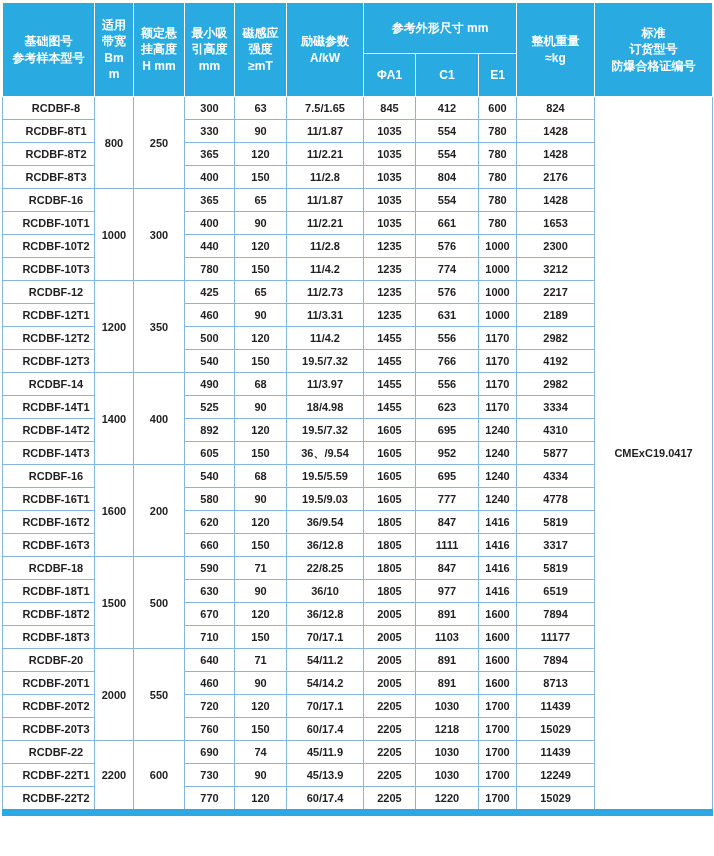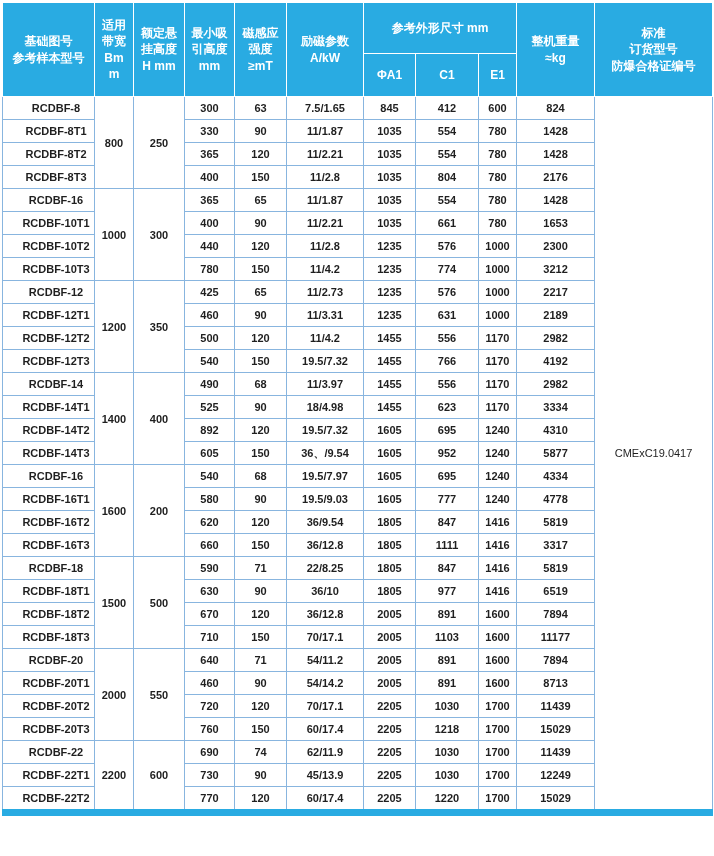--- a/index.html
+++ b/index.html
@@ -46,21 +46,21 @@
     height: 22px;
     padding: 0 1px;
     overflow: hidden;
     white-space: nowrap;
   }
   tbody td.model {
     text-align: center;
     padding-left: 16px;
   }
   tbody td.cert {
-    font-weight: normal;
+    font-weight: bold;
     font-size: 11px;
     white-space: normal;
     margin-top: 28px;
   }
 </style>
 </head>
 <body>
 
 <div class="page">
   <table class="spec">
@@ -278,21 +278,21 @@
           <td>952</td>
           <td>1240</td>
           <td>5877</td>
         </tr>
         <tr>
           <td class="model">RCDBF-16</td>
           <td rowspan="4">1600</td>
           <td rowspan="4">200</td>
           <td>540</td>
           <td>68</td>
-          <td>19.5/7.97</td>
+          <td>19.5/5.59</td>
           <td>1605</td>
           <td>695</td>
           <td>1240</td>
           <td>4334</td>
         </tr>
         <tr>
           <td class="model">RCDBF-16T1</td>
           <td>580</td>
           <td>90</td>
           <td>19.5/9.03</td>
@@ -404,21 +404,21 @@
           <td>1218</td>
           <td>1700</td>
           <td>15029</td>
         </tr>
         <tr>
           <td class="model">RCDBF-22</td>
           <td rowspan="3">2200</td>
           <td rowspan="3">600</td>
           <td>690</td>
           <td>74</td>
-          <td>62/11.9</td>
+          <td>45/11.9</td>
           <td>2205</td>
           <td>1030</td>
           <td>1700</td>
           <td>11439</td>
         </tr>
         <tr>
           <td class="model">RCDBF-22T1</td>
           <td>730</td>
           <td>90</td>
           <td>45/13.9</td>

